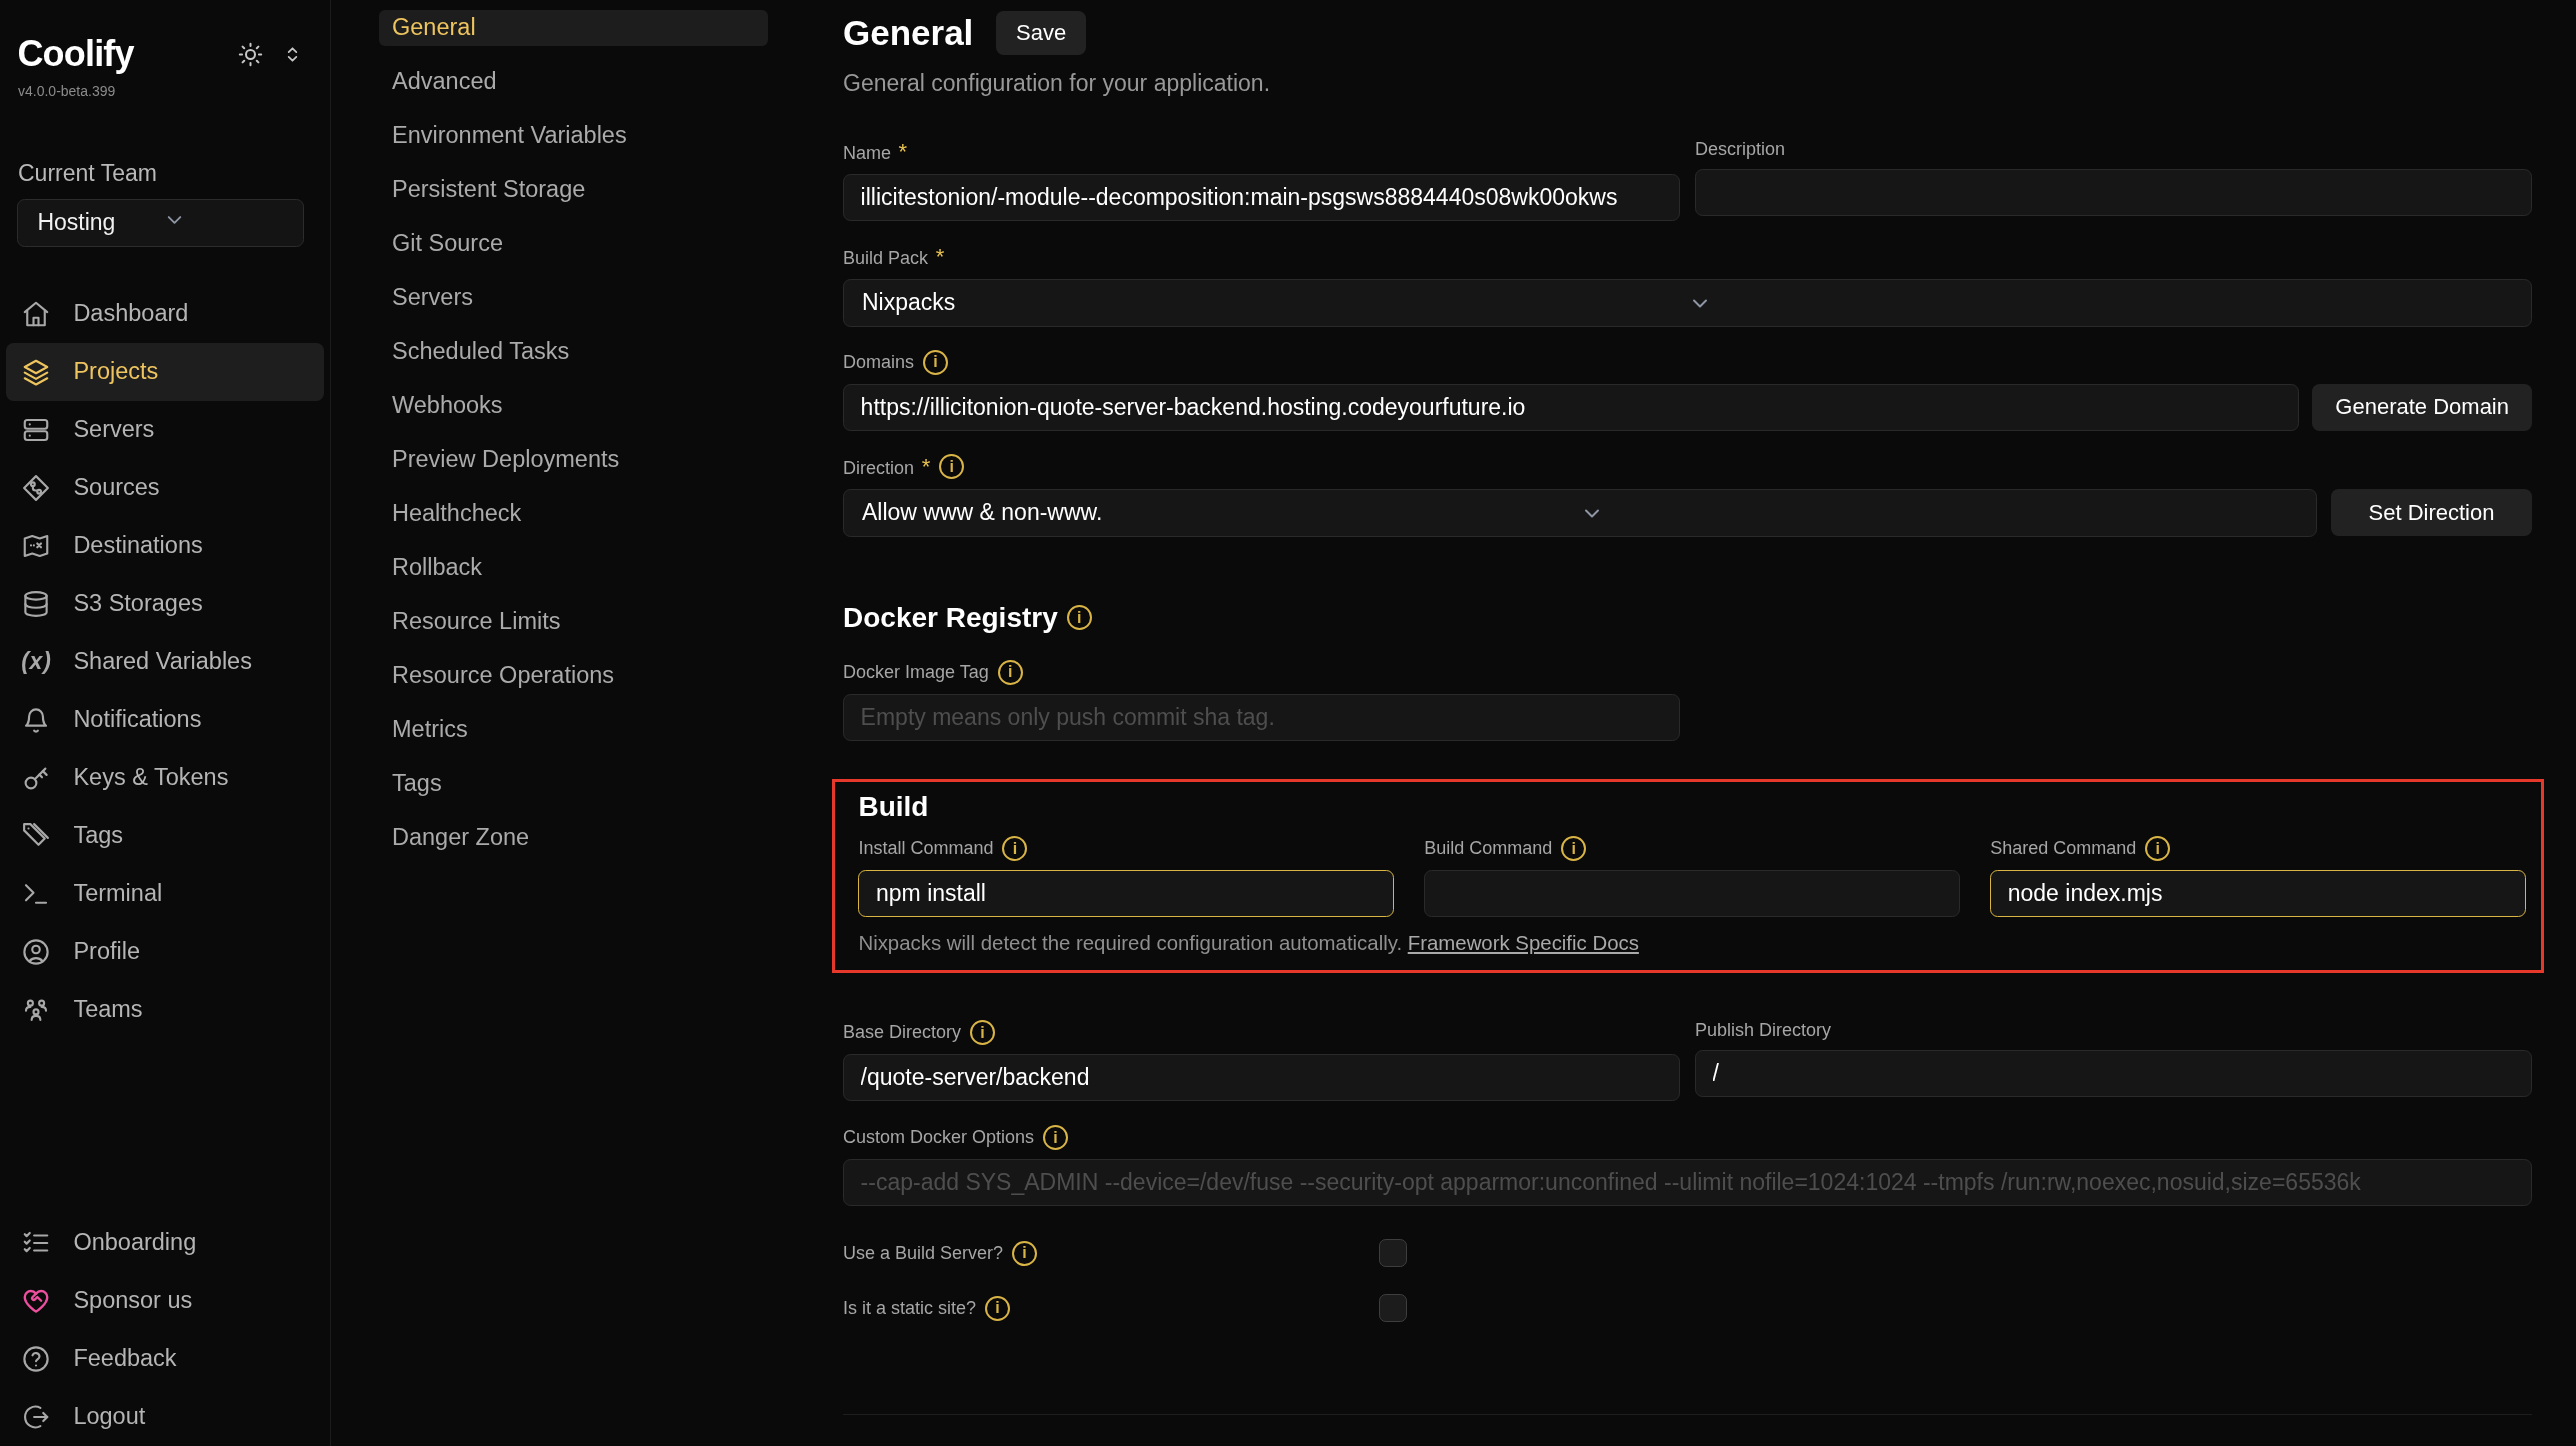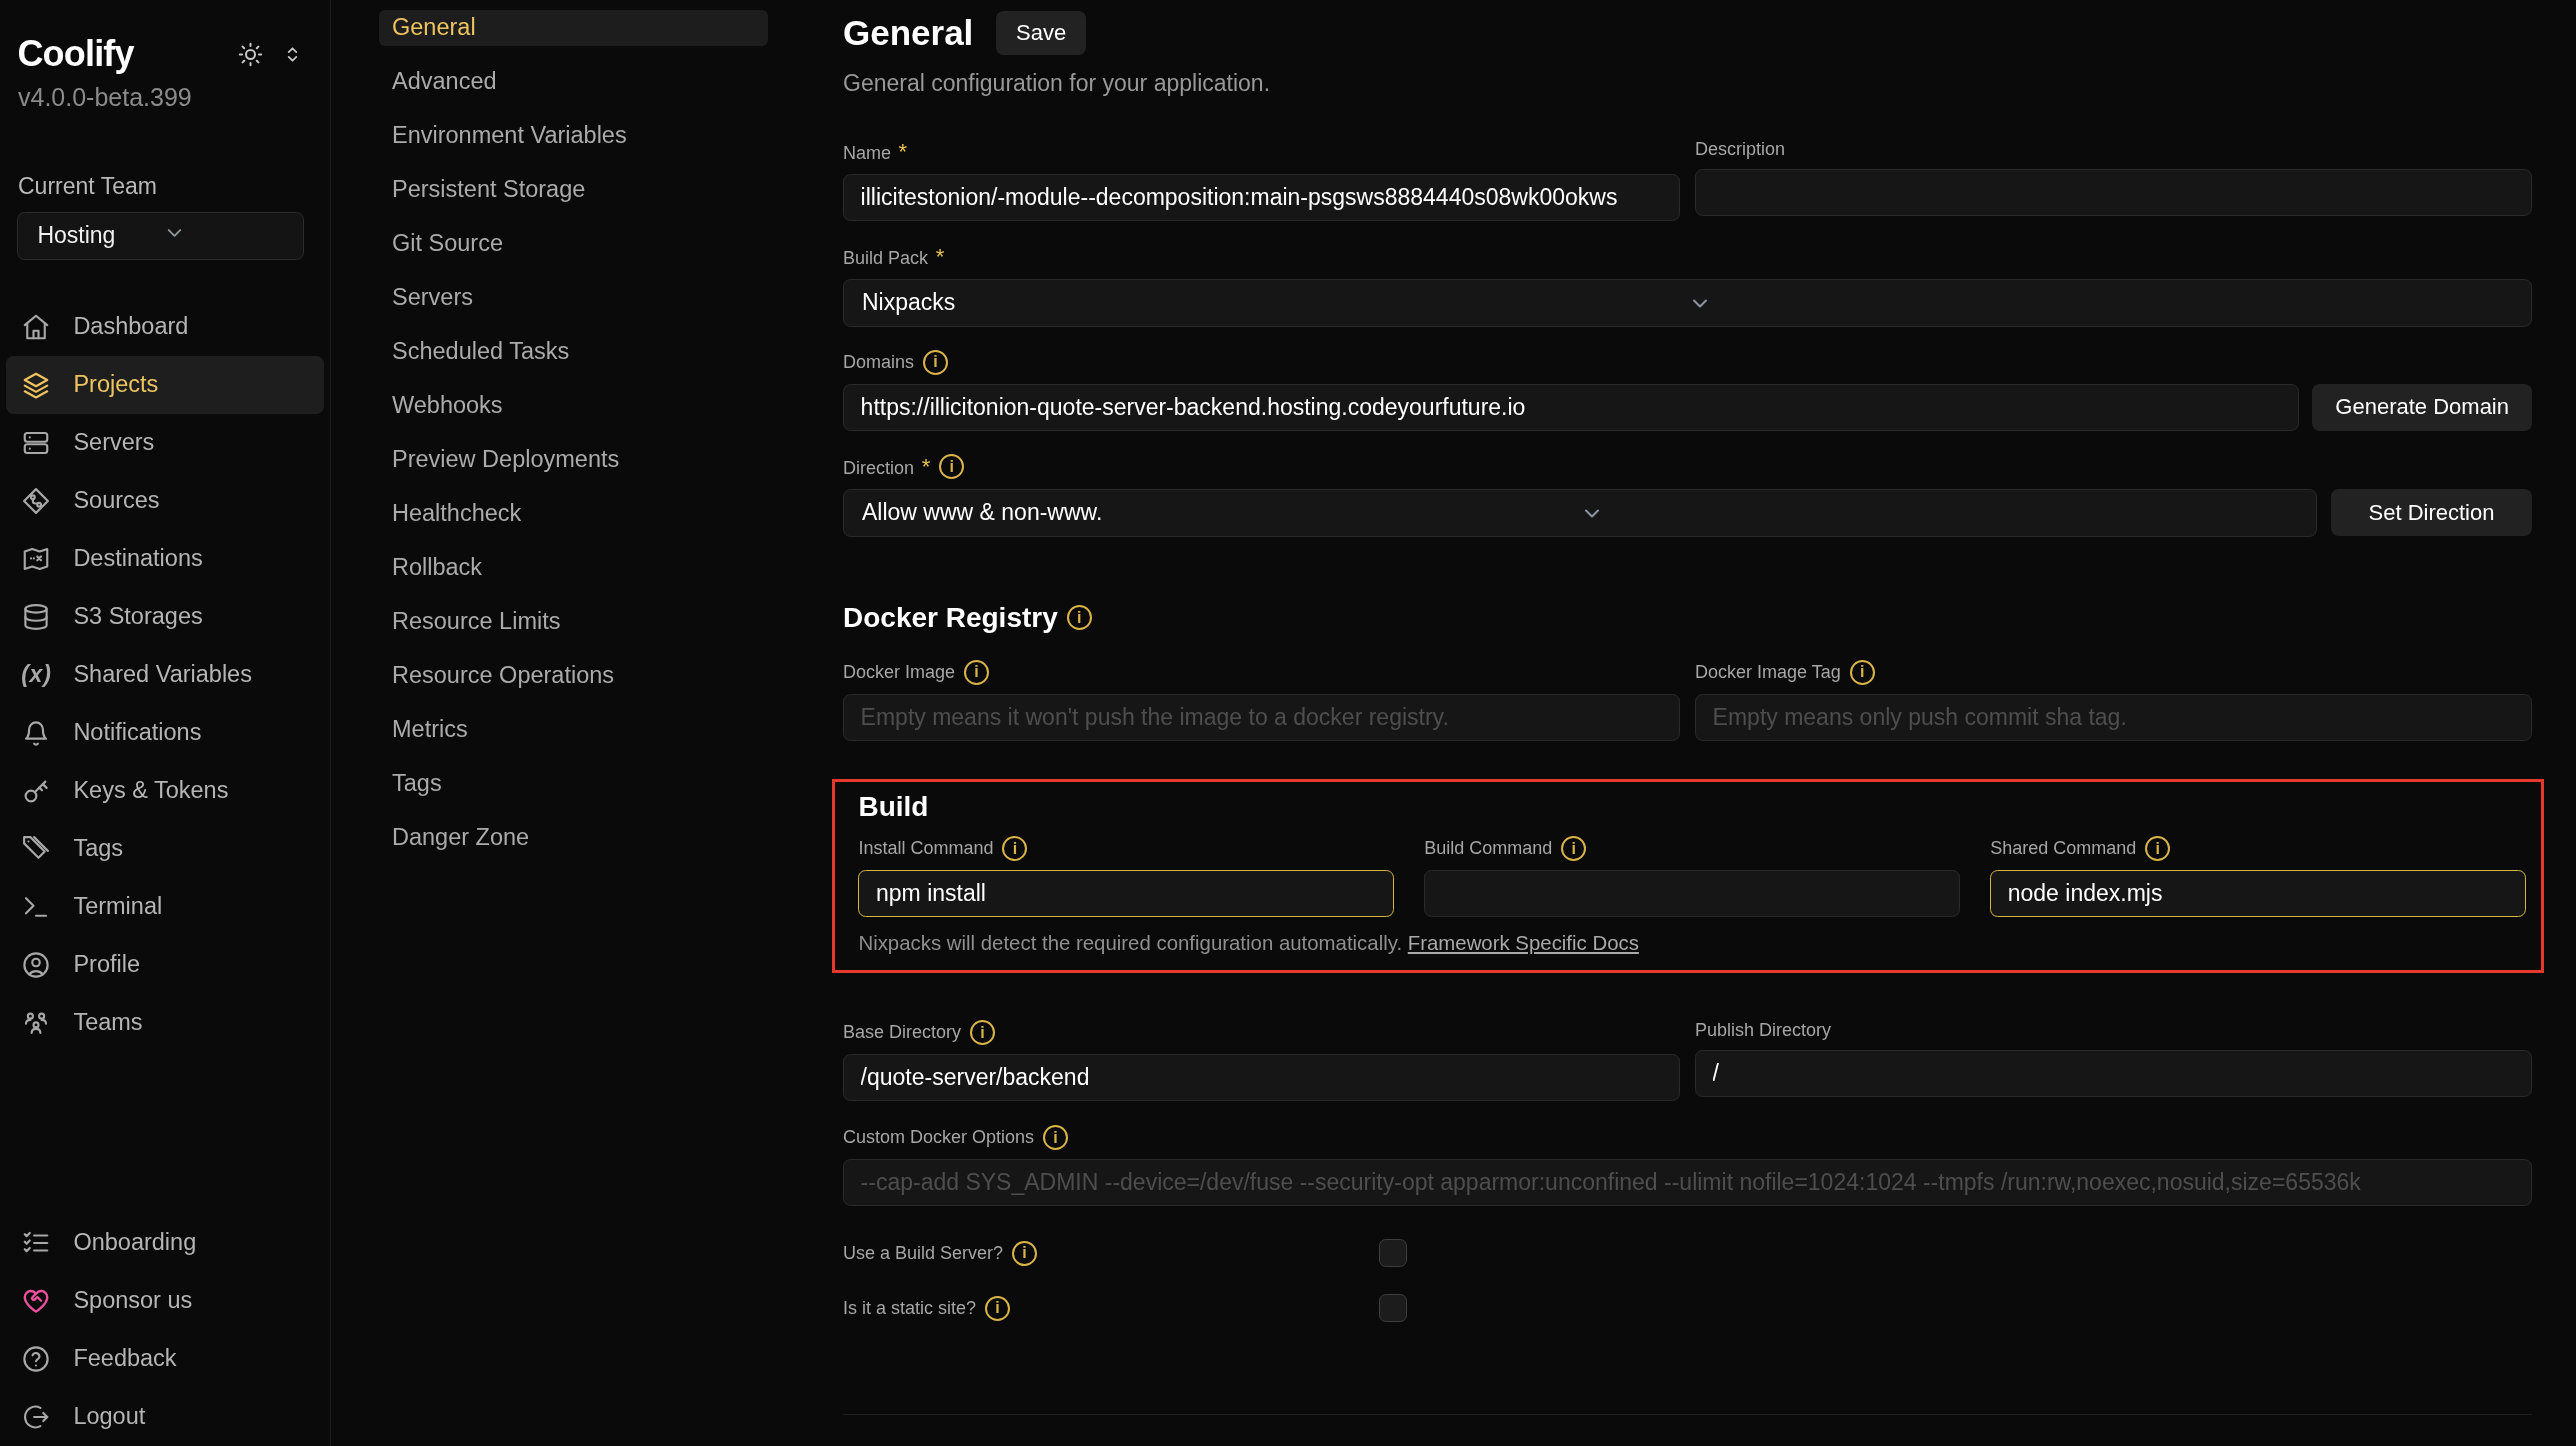--- a/index.html
+++ b/index.html
@@ -15,21 +15,21 @@
   .sidebar {
     width:331px; flex:0 0 331px; height:100%;
     border-right:1.5px solid #1d1d1d;
     display:flex; flex-direction:column;
     padding:33px 0 0 0;
   }
   .logo-row { display:flex; align-items:center; padding:0 26px 0 17.4px; }
   .logo { font-size:36px; font-weight:bold; color:#ffffff; letter-spacing:-0.8px; flex:1; }
   .logo-icons { display:flex; align-items:center; gap:16.6px; color:#c7c7c7; }
   .logo-icons svg { display:block; }
-  .version { padding:7.6px 0 0 18px; font-size:25px; color:#8b8b8b; }
+  .version { padding:7.6px 0 0 18px; font-size:14px; color:#8b8b8b; }
   .team-label { padding:61px 0 0 18px; font-size:23px; color:#b9b9b9; }
   .team-select {
     margin:12px 0 0 17.4px; width:287px; height:48px;
     background:#141414; border:1.5px solid #2c2c2c; border-radius:7.6px;
     display:flex; align-items:center; padding:0 15px 0 19px;
     font-size:23px; color:#f1f1f1; cursor:pointer;
   }
   .team-select span { flex:1; }
   .side-nav { margin-top:38px; }
   .side-item {
@@ -454,27 +454,20 @@
     </div>
 
     <div class="docker-section">
       <div class="section-heading">
           <span>Docker Registry</span>
           <span class="info"></span>
         </div>
       <div class="grid2 docker-grid">
         <div>
           <div class="field-label">
-              <span>Docker Image</span>
-              <span class="info"></span>
-            </div>
-          <input class="tinput" placeholder="Empty means it won't push the image to a docker registry." style="">
-        </div>
-        <div>
-          <div class="field-label">
               <span>Docker Image Tag</span>
               <span class="info"></span>
             </div>
           <input class="tinput" placeholder="Empty means only push commit sha tag." style="">
         </div>
       </div>
     </div>
 
     <div class="build-box">
       <div class="section-heading">

